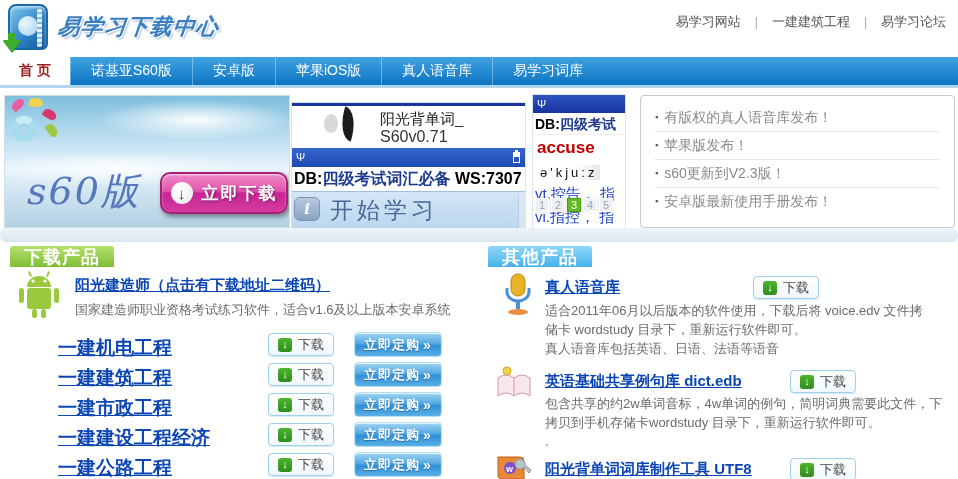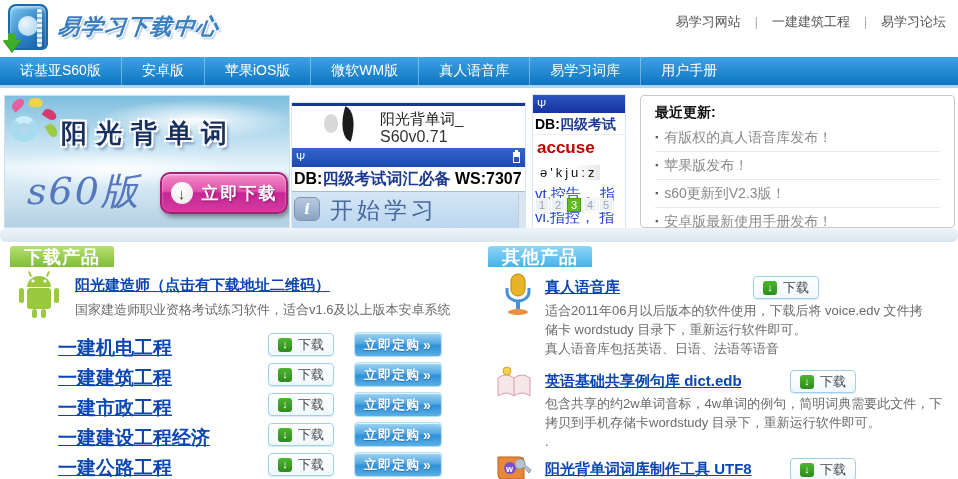--- a/index.html
+++ b/index.html
@@ -127,43 +127,41 @@
 
   <div class="top-links">
     <a>易学习网站</a>
     <span class="sep">|</span>
     <a>一建建筑工程</a>
     <span class="sep">|</span>
     <a>易学习论坛</a>
   </div>
 
   <div class="nav">
+    <div class="nav-item active">首 页</div>
     <div class="nav-item">诺基亚S60版</div>
     <div class="nav-item">安卓版</div>
     <div class="nav-item">苹果iOS版</div>
-    <div class="nav-item">微软WM版</div>
     <div class="nav-item">真人语音库</div>
     <div class="nav-item">易学习词库</div>
-    <div class="nav-item">用户手册</div>
   </div>
   <div class="nav-strip"></div>
 
   <div class="hero">
 
     <div class="banner">
       <div class="cloud1"></div>
         <div class="cloud2"></div>
       <div class="flower">
         <div class="ring"></div>
         <div class="p p1"></div>
           <div class="p p2"></div>
           <div class="p p3"></div>
           <div class="p p4"></div>
       </div>
-      <div class="banner-title">阳光背单词</div>
       <div class="banner-sub">s60版</div>
       <div class="banner-btn">
         <div class="circ">↓</div>
         <div class="lbl">立即下载</div>
       </div>
     </div>
 
     <div class="shot1">
       <div class="hd">
         <div class="egg"></div>
@@ -196,21 +194,20 @@
       <div class="pager">
         <span>1</span>
         <span>2</span>
         <span class="on">3</span>
         <span>4</span>
         <span>5</span>
       </div>
     </div>
 
     <div class="updates">
-      <div class="ttl">最近更新:</div>
       <div class="item"><span class="blt">▪</span><span>有版权的真人语音库发布！</span></div>
       <div class="item"><span class="blt">▪</span><span>苹果版发布！</span></div>
       <div class="item"><span class="blt">▪</span><span>s60更新到V2.3版！</span></div>
       <div class="item"><span class="blt">▪</span><span>安卓版最新使用手册发布！</span></div>
     </div>
   </div>
 
   <div class="band"></div>
 
   <div class="sec-tab tab-green">下载产品</div>

